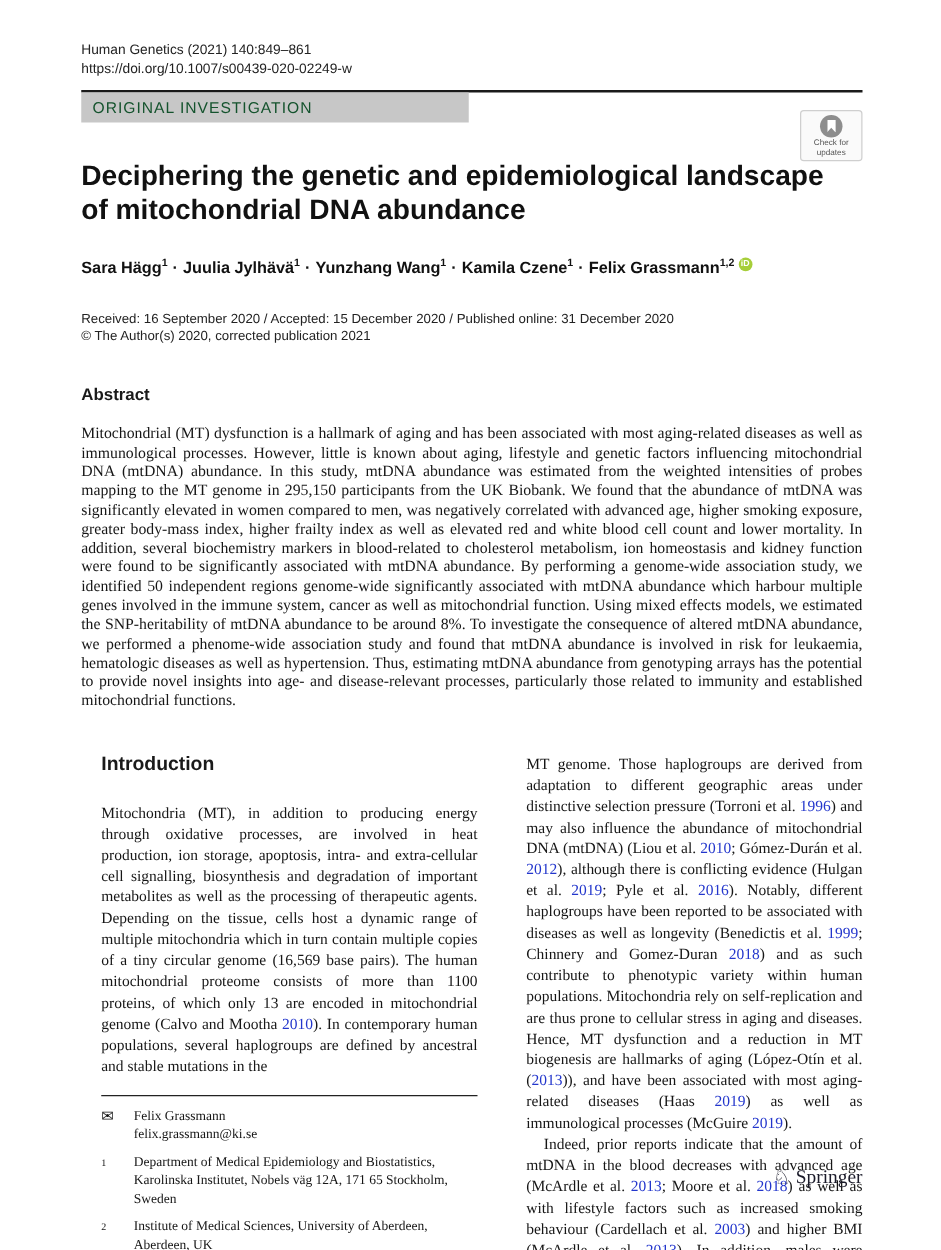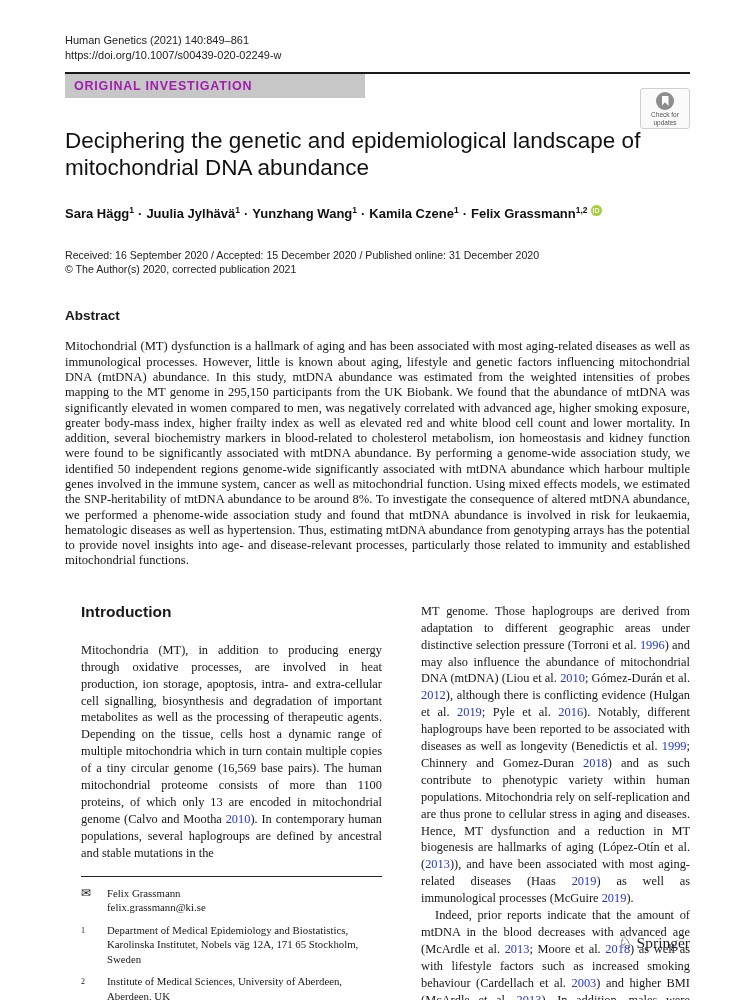--- a/index.html
+++ b/index.html
@@ -2,31 +2,31 @@
 <html><head>
 <meta charset="utf-8">
 <style>
   html,body{margin:0;padding:0;background:#ffffff;}
   .page{position:relative;width:753px;height:1000px;background:#fff;overflow:hidden;
         font-family:"Liberation Sans",sans-serif;color:#1a1a1a;box-sizing:border-box;
         padding:33px 63px 0 65px;}
   
   .jref{font-size:11px;line-height:15px;color:#222;}
   .toprule{height:2px;background:#1a1a1a;margin-top:9px;}
-  .banner{width:281px;background:#c7c7c7;padding:5px 10px 5px 9px;margin-top:0px;
-          font-size:12.5px;font-weight:bold;letter-spacing:0.8px;color:#a21caf;}
+  .banner{width:281px;background:#c7c7c7;padding:5px 20px 5px 9px;margin-top:0px;
+          font-size:12.5px;font-weight:normal;letter-spacing:0.8px;color:#14532d;}
   .updates{position:absolute;right:63px;top:88px;width:44px;border:1px solid #cfcfcf;
            border-radius:3px;background:#fafafa;text-align:center;padding:3px 2px 2px;}
   .updates .circ{width:18px;height:18px;border-radius:50%;background:#8d8d8d;margin:0 auto 1px;
                  display:flex;align-items:center;justify-content:center;}
   .updates .pin{width:7px;height:10px;background:#ffffff;
                 clip-path:polygon(0 0,100% 0,100% 100%,50% 62%,0 100%);}
   .updates .utxt{font-size:6.5px;line-height:7.5px;color:#555;}
   
-  .title{margin-top:29px;font-size:22.5px;line-height:27px;font-weight:normal;color:#111;width:600px;}
+  .title{margin-top:29px;font-size:22.5px;line-height:27px;font-weight:bold;color:#111;width:600px;}
   .authors{margin-top:24px;font-size:13px;font-weight:bold;color:#111;}
   .authors sup{font-size:8.5px;font-weight:bold;}
   .sep{margin:0 4px;}
   .orcid{display:inline-block;width:11px;height:11px;border-radius:50%;background:#a6ce39;
          color:#fff;font-size:7px;font-weight:bold;text-align:center;line-height:11px;
          vertical-align:super;margin-left:3px;}
   .dates{margin-top:27px;font-size:10.6px;line-height:14px;color:#222;}
   
   .abs-head{margin-top:32px;font-size:13.5px;font-weight:bold;}
   .abs-body{font-family:"Liberation Serif",serif;font-size:12.6px;line-height:15.3px;

